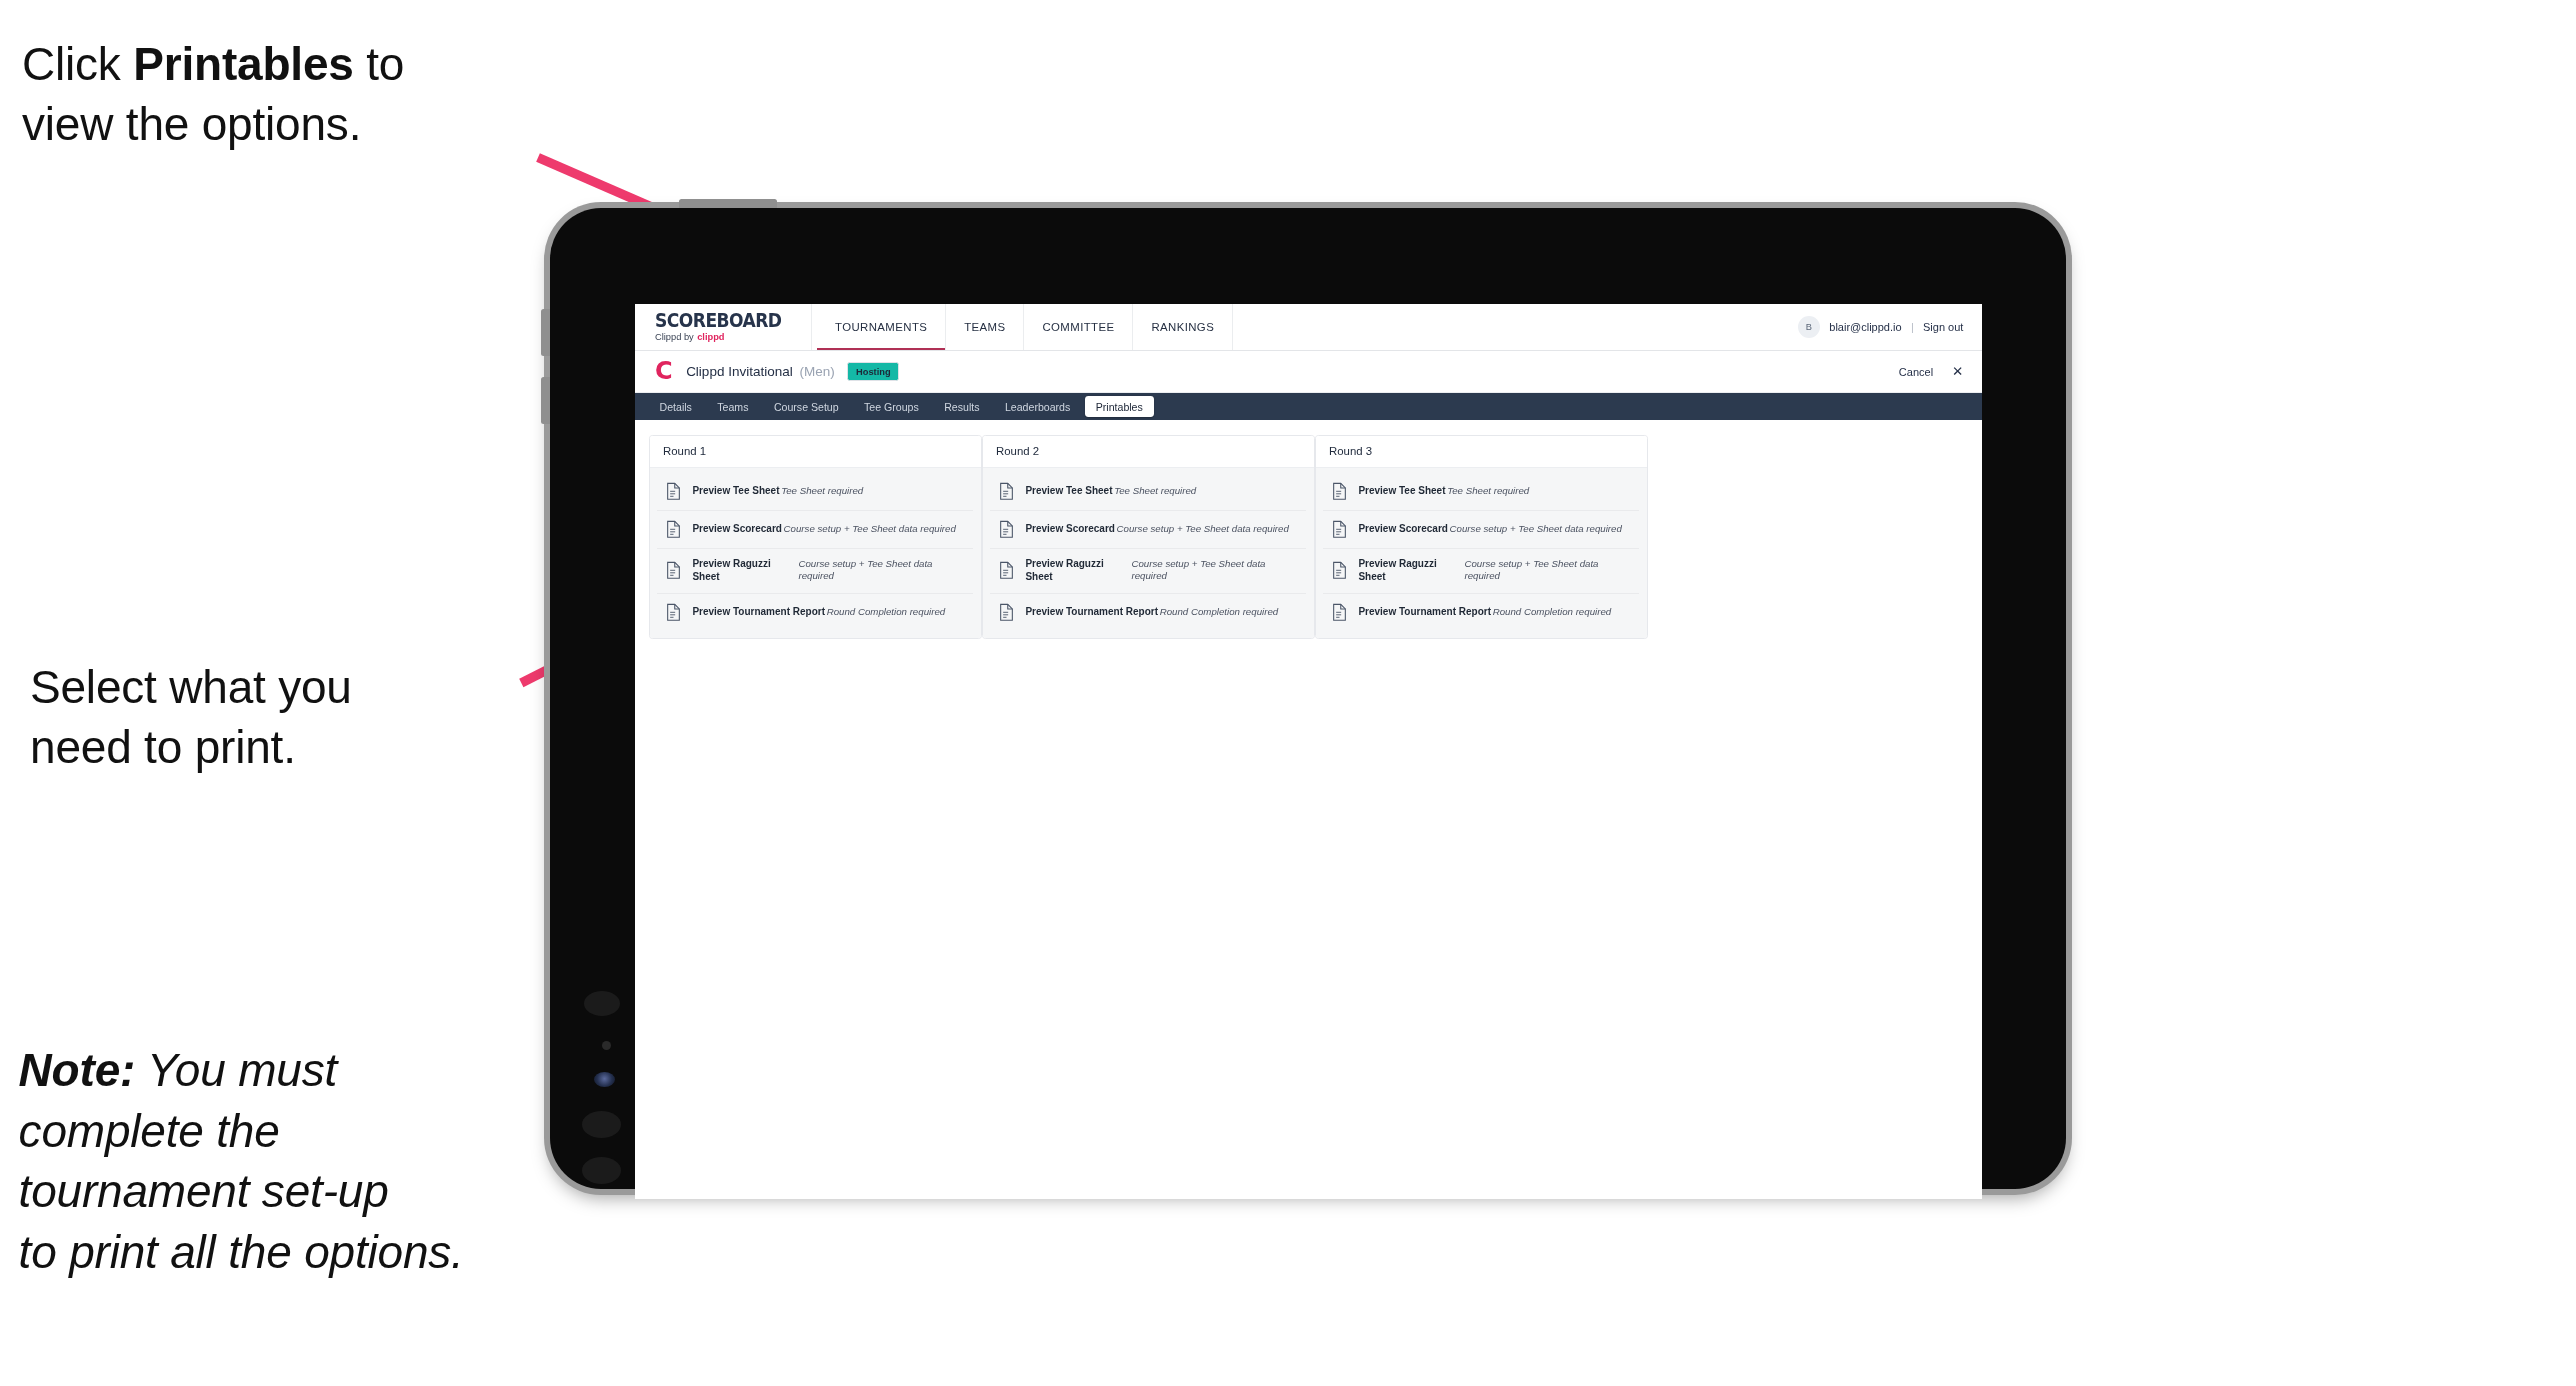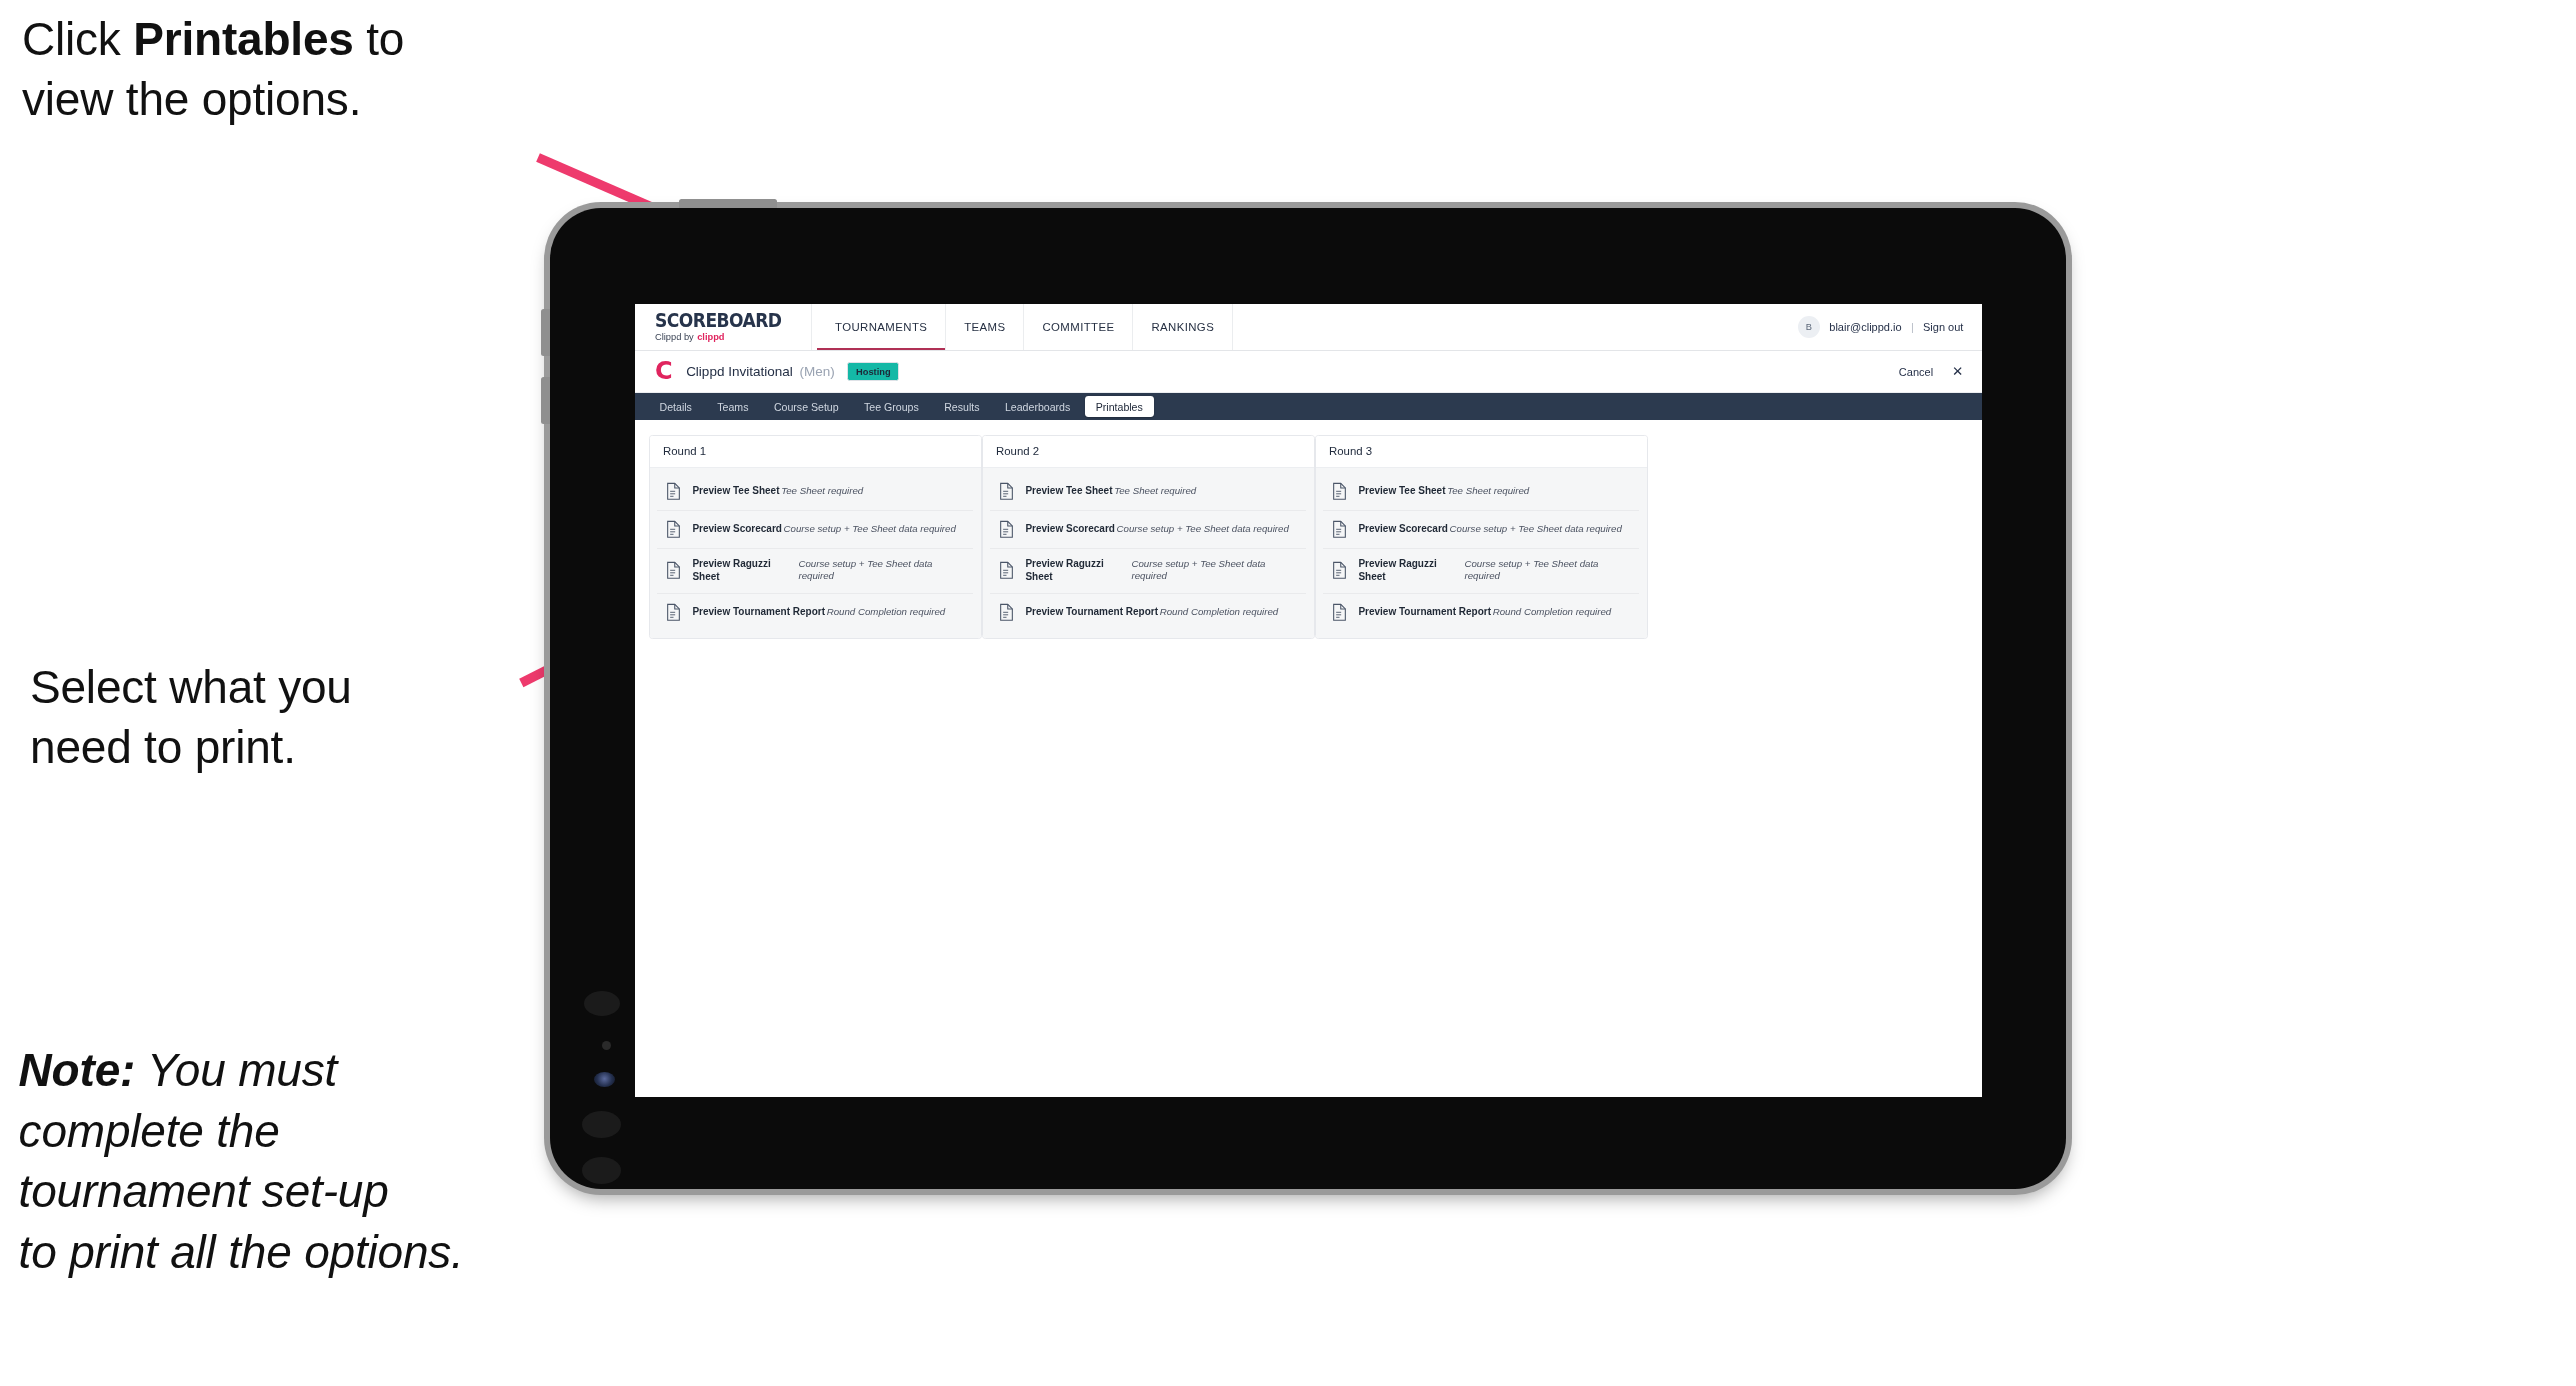--- a/index.html
+++ b/index.html
@@ -14,21 +14,21 @@
   
   .callout {
     position: absolute;
     color: #111111;
     font-family: "Liberation Sans", sans-serif;
     font-weight: 400;
     line-height: 1.30;
     letter-spacing: -0.2px;
     white-space: pre-line;
   }
-  #callout-click   { left: 22px;  top: 10px;  width: 558px; font-size: 46px; }
+  #callout-click   { left: 22px;  top: 35px;  width: 558px; font-size: 46px; }
   #callout-select  { left: 30px;  top: 658px; width: 524px; font-size: 46px; }
   #callout-note    { left: 18.6px;  top: 1040px;width: 660px; font-size: 46px; line-height: 1.32; font-style: italic; }
   .callout b { font-weight: 700; }
 
   
   .arrow-svg { position: absolute; pointer-events: none; }
   #arrow-top { left: 507px; top: 127px; width: 643px; height: 304px; }
   #arrow-mid { left: 499px; top: 575px; width: 237px; height: 135px; }
 
   
@@ -63,21 +63,21 @@
   #bezel-dot-2 { left: 52px; top: 833px;  width: 9.3px; height: 9.3px; background:#2a2a2a; }
   #bezel-cam   { left: 44px; top: 864px; width: 21px; height: 15px;
                  background: radial-gradient(circle at 50% 45%, #5b6a9c 0%, #24304f 55%, #101522 100%); }
   #bezel-dot-3 { left: 32px; top: 903px; width: 39px; height: 27px; background:#1b1b1b; }
   #bezel-dot-4 { left: 32px; top: 949px; width: 39px; height: 27px; background:#1b1b1b; }
 
   
   #page {
     position: absolute;
     left: 85px; top: 96px;
-    width: 1347px; height: 793px;
+    width: 1347px; height: 895px;
     background: #ffffff;
     overflow: hidden;
   }
 
   
   #topbar {
     height: 47px; width: 100%;
     background: #fff;
     border-bottom: 0.8px solid #e3e5e8;
     display: flex; align-items: stretch; position: relative;

